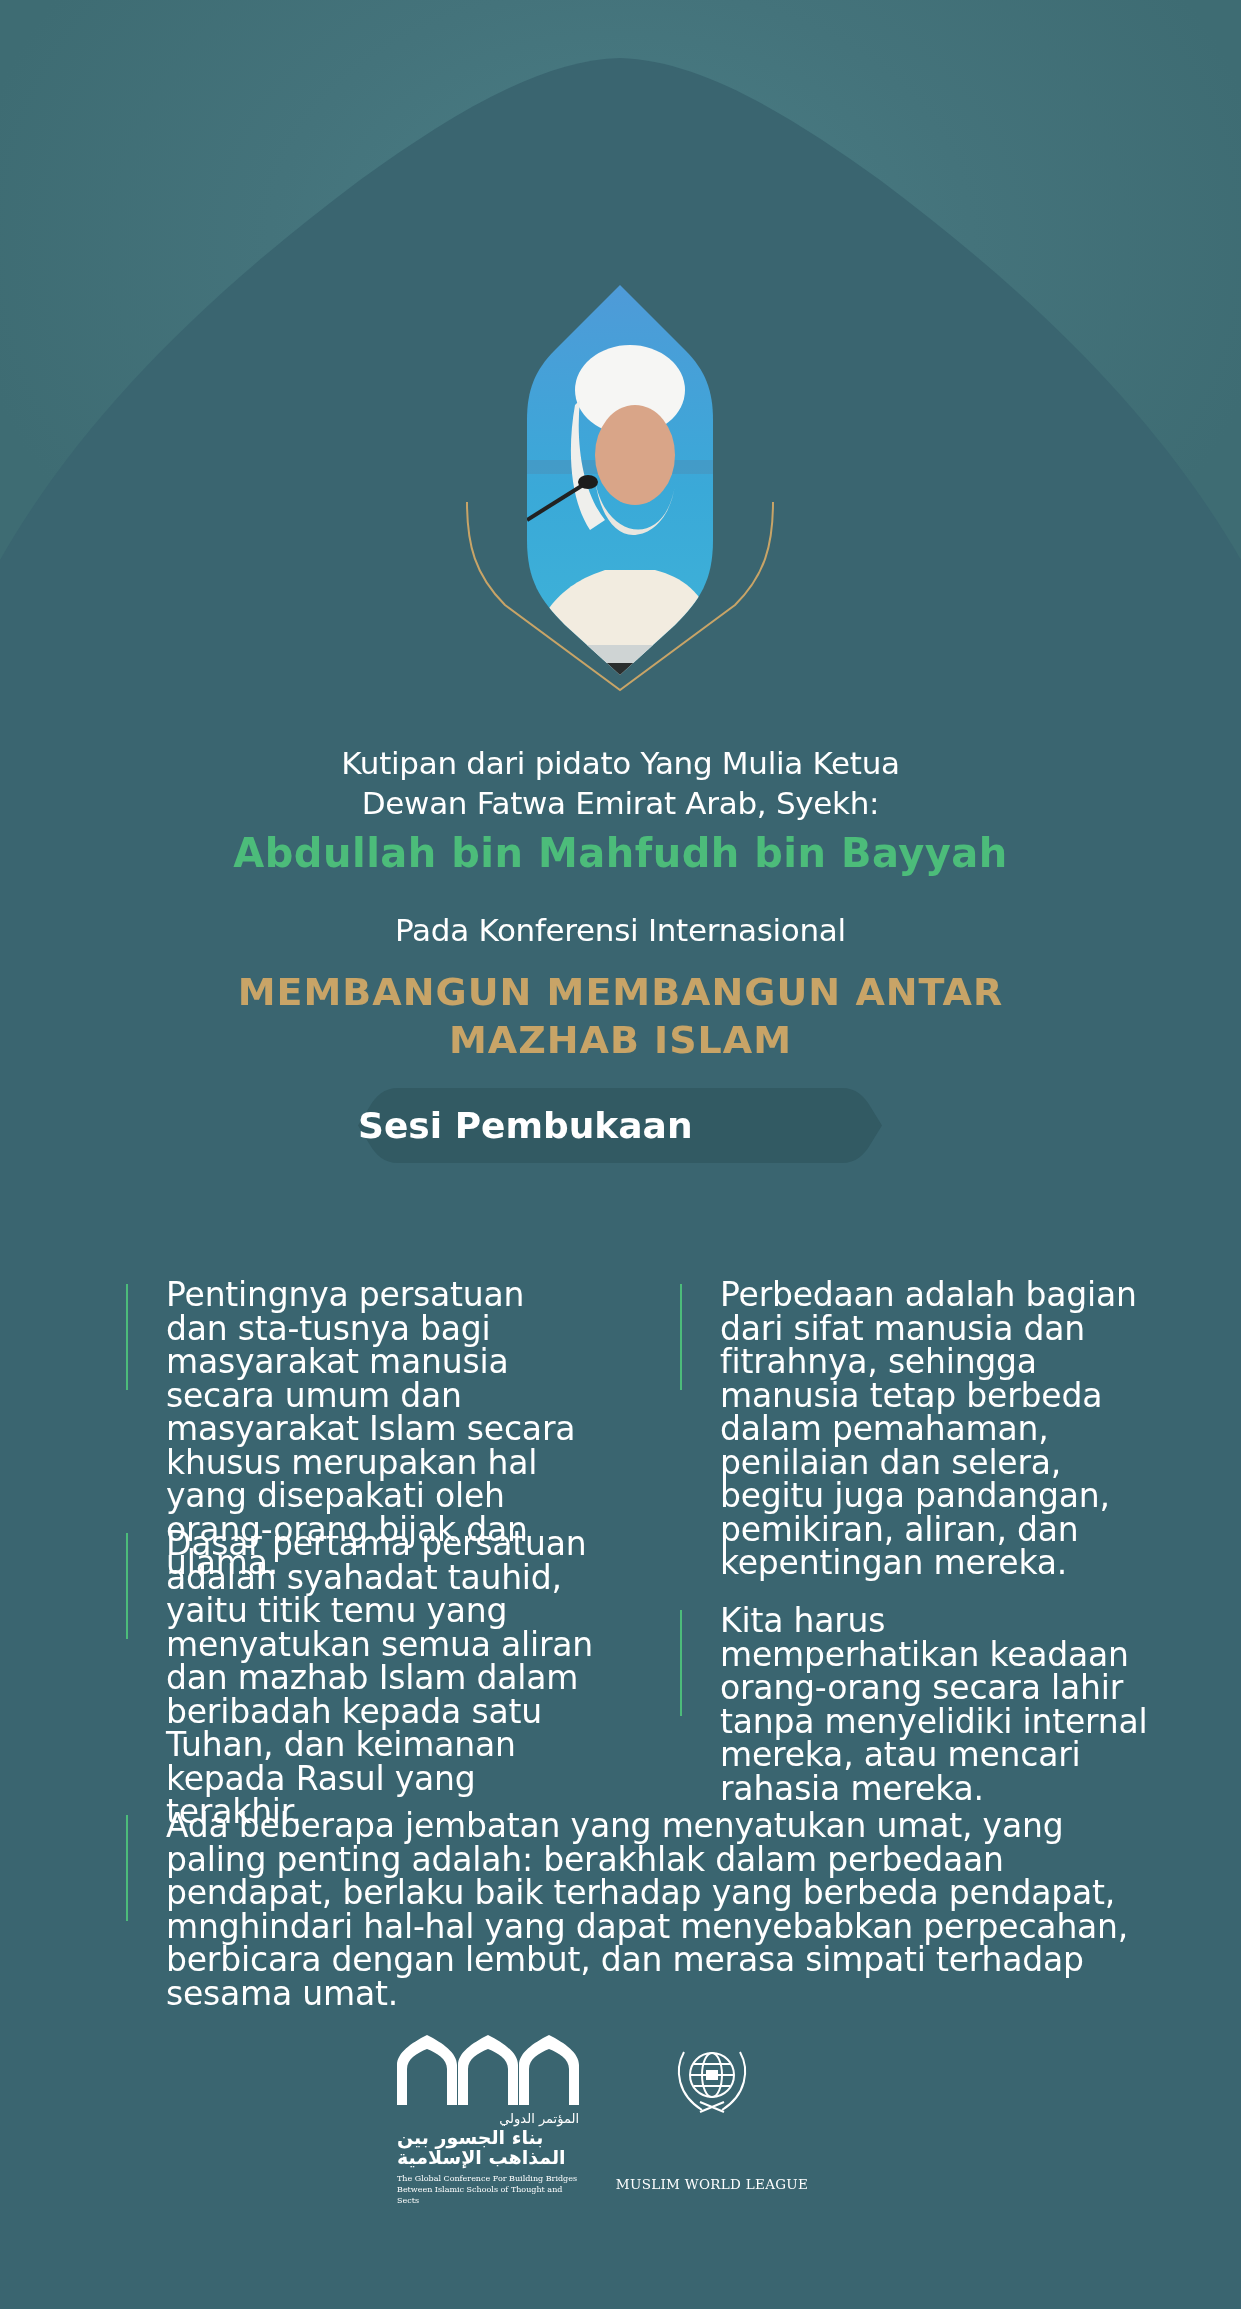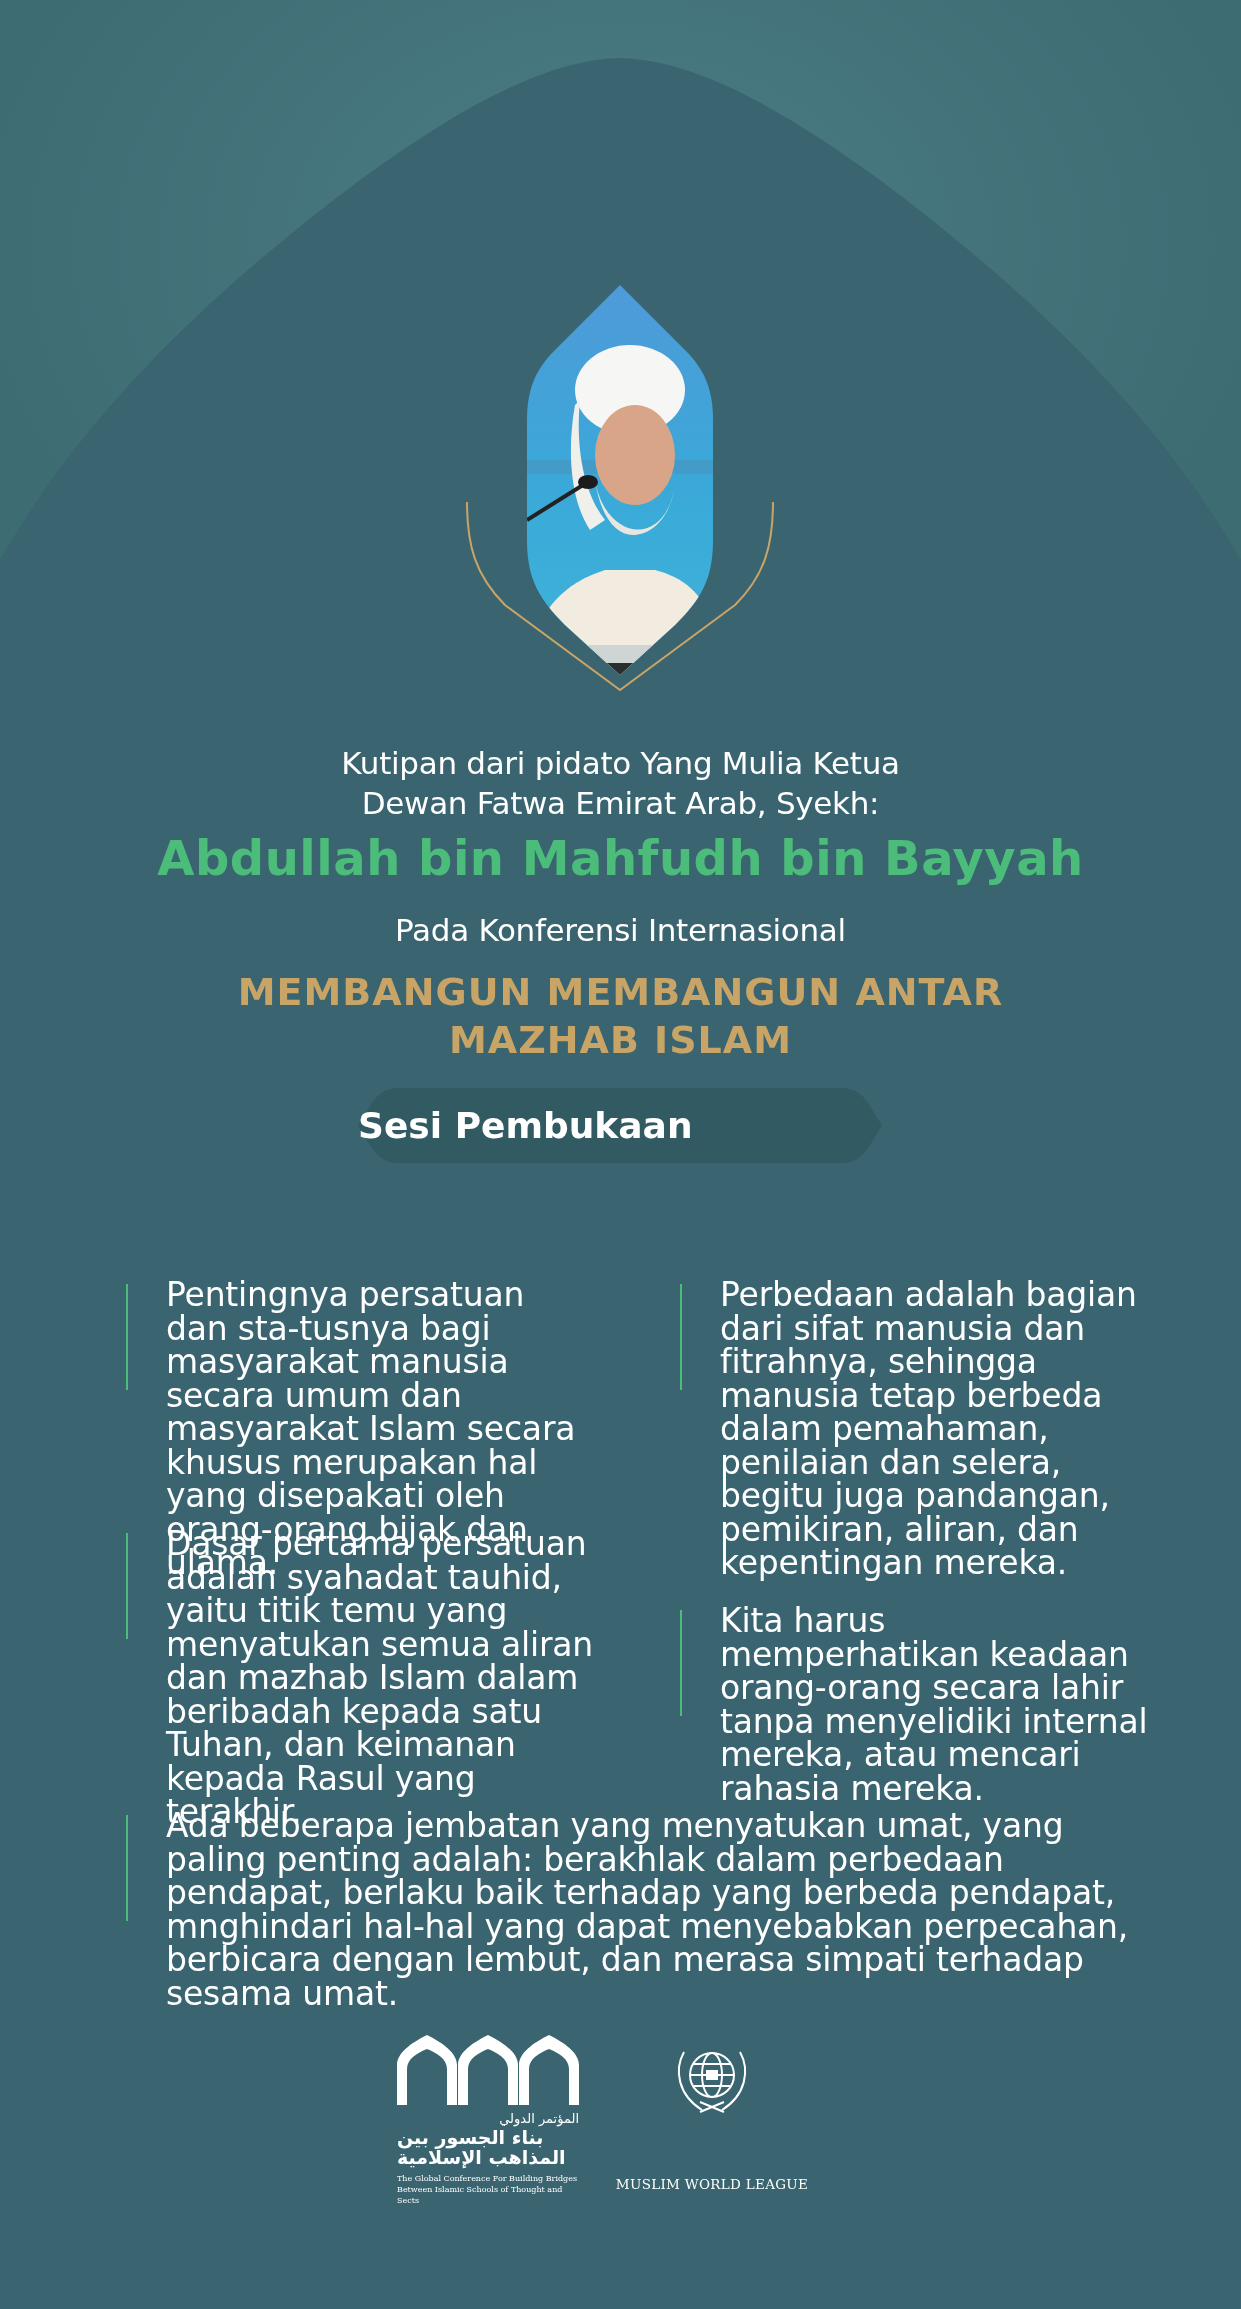--- a/index.html
+++ b/index.html
@@ -20,21 +20,21 @@
   }
   .portrait-wrap svg { position: absolute; left: 0; top: 0; }
   .text-center {
     position: absolute; left: 0; width: 1241px; text-align: center;
   }
   .intro {
     top: 727px; color: #ffffff; font-size: 31px; line-height: 40px;
     font-family: "DejaVu Sans", sans-serif; font-weight: normal; letter-spacing: -0.3px; margin-top: 16px;
   }
   .speaker {
-    top: 830px; color: #4cbc7a; font-size: 48px; font-weight: bold;
+    top: 830px; color: #4cbc7a; font-size: 40px; font-weight: bold;
     font-family: "DejaVu Sans", sans-serif; letter-spacing: 0.5px;
   }
   .conf-lead {
     top: 912px; color: #ffffff; font-size: 31px; letter-spacing: -0.3px;
   }
   .conf-title {
     top: 968px; color: #c8a467; font-size: 38px; line-height: 48px; font-weight: bold;
     letter-spacing: 1px;
   }
   .session-pill {

